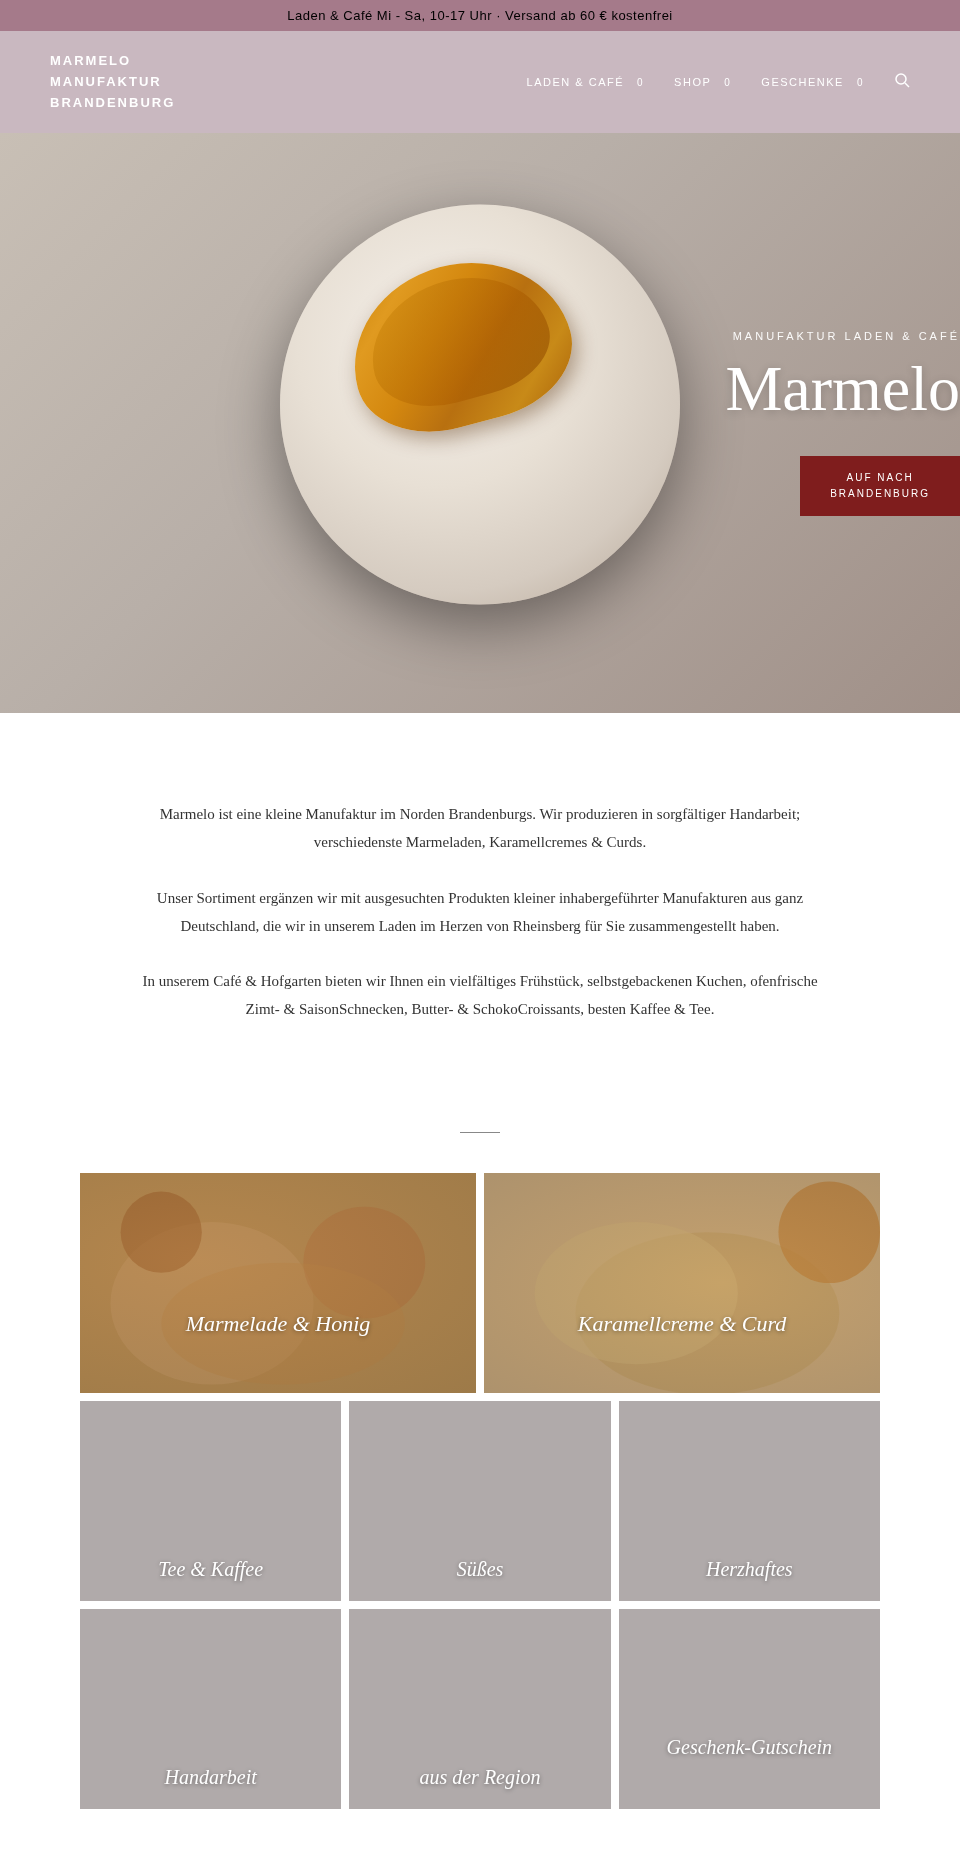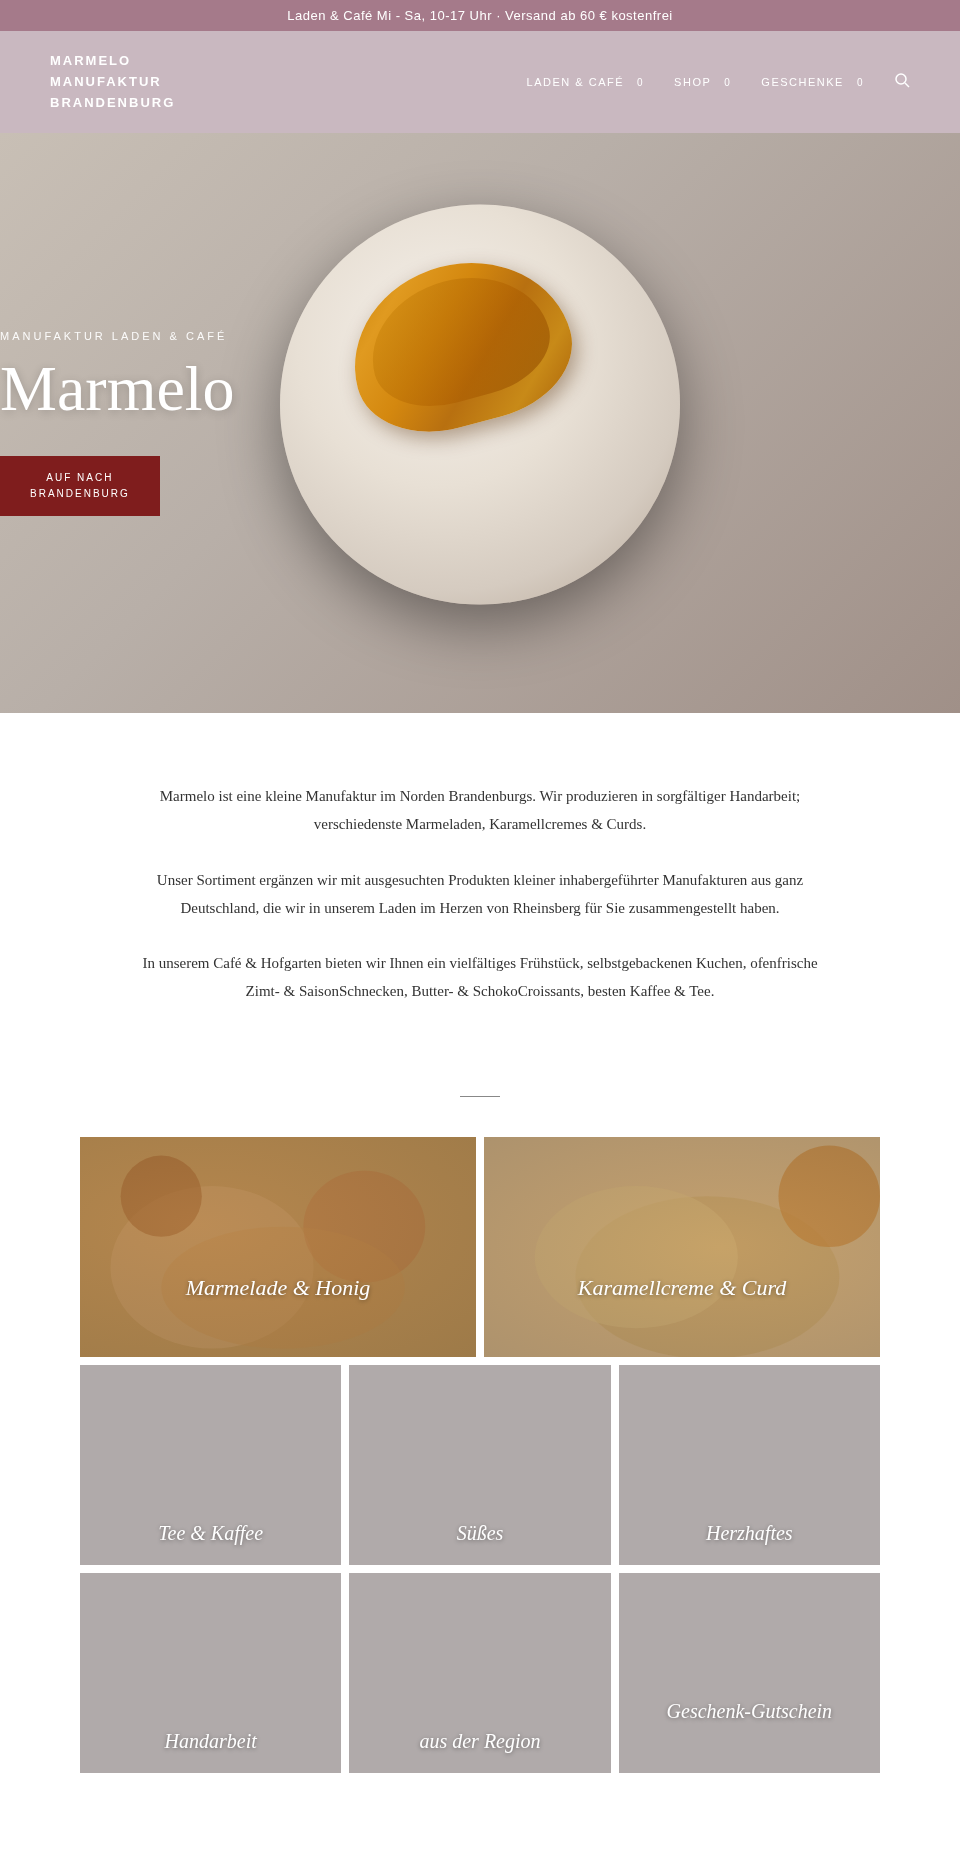--- a/index.html
+++ b/index.html
@@ -1,21 +1,21 @@
 <!DOCTYPE html>
 <html><head>
   <meta charset="utf-8">
   <style>
     * { margin: 0; padding: 0; box-sizing: border-box; }
     body { font-family: Georgia, 'Times New Roman', serif; background: #fff; width: 960px; }
 
     
     .top-banner {
       background: #a57a8a;
-      color: #ffffff;
+      color: #000000;
       text-align: center;
       padding: 8px 20px;
       font-size: 13px;
       letter-spacing: 0.5px;
       font-family: Arial, sans-serif;
     }
 
     
     .header {
       display: flex;
@@ -130,21 +130,21 @@
       background: linear-gradient(135deg, #d4900f 0%, #c07808 30%, #b06000 60%, #8a4800 100%);
       border-radius: 50% 50% 40% 40% / 60% 60% 40% 40%;
       opacity: 0.6;
     }
 
     .hero-overlay {
       position: absolute;
       inset: 0;
       display: flex;
       flex-direction: column;
-      align-items: flex-start;
+      align-items: flex-end;
       justify-content: center;
       text-align: center;
       color: #fff;
     }
 
     .hero-subtitle {
       font-size: 11px;
       letter-spacing: 3px;
       text-transform: uppercase;
       font-family: Arial, sans-serif;
@@ -169,21 +169,21 @@
       letter-spacing: 2px;
       text-transform: uppercase;
       font-family: Arial, sans-serif;
       cursor: pointer;
       text-align: center;
       line-height: 1.6;
     }
 
     
     .about-section {
-      padding: 70px 130px;
+      padding: 88px 130px;
       text-align: center;
       line-height: 1.85;
       font-size: 15px;
       color: #333;
     }
 
     .about-section p {
       margin-bottom: 28px;
     }
 

